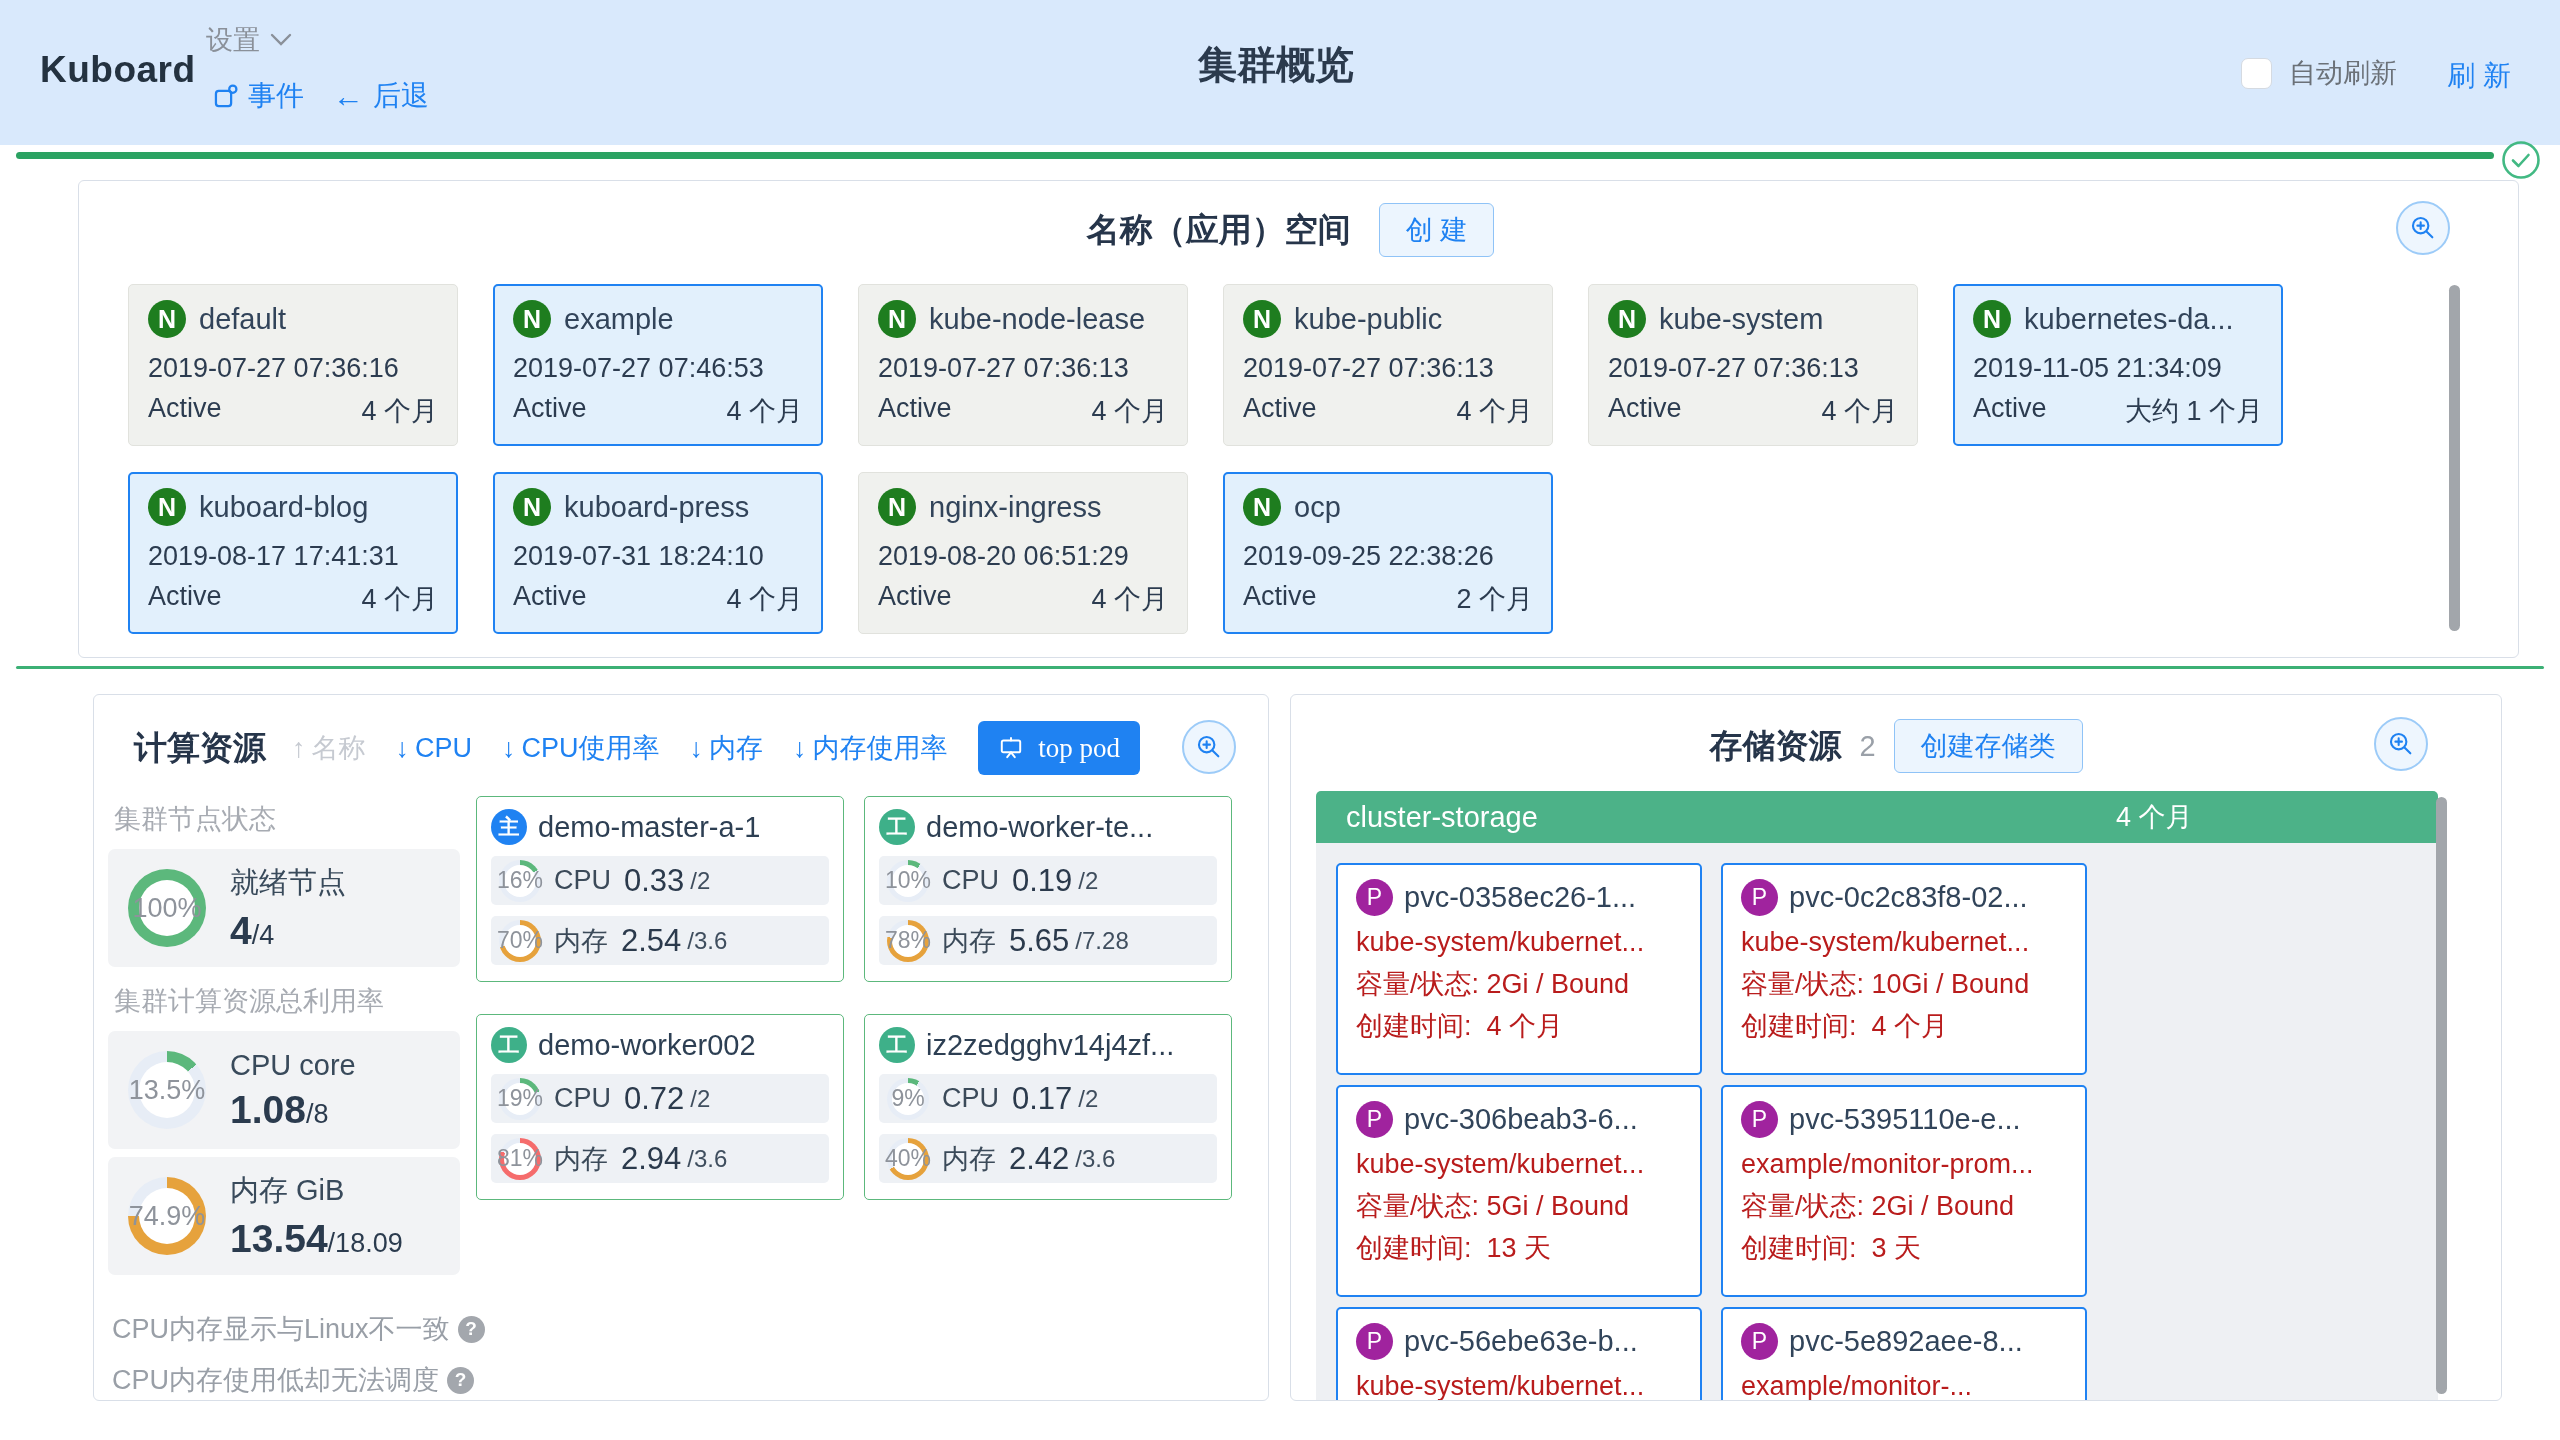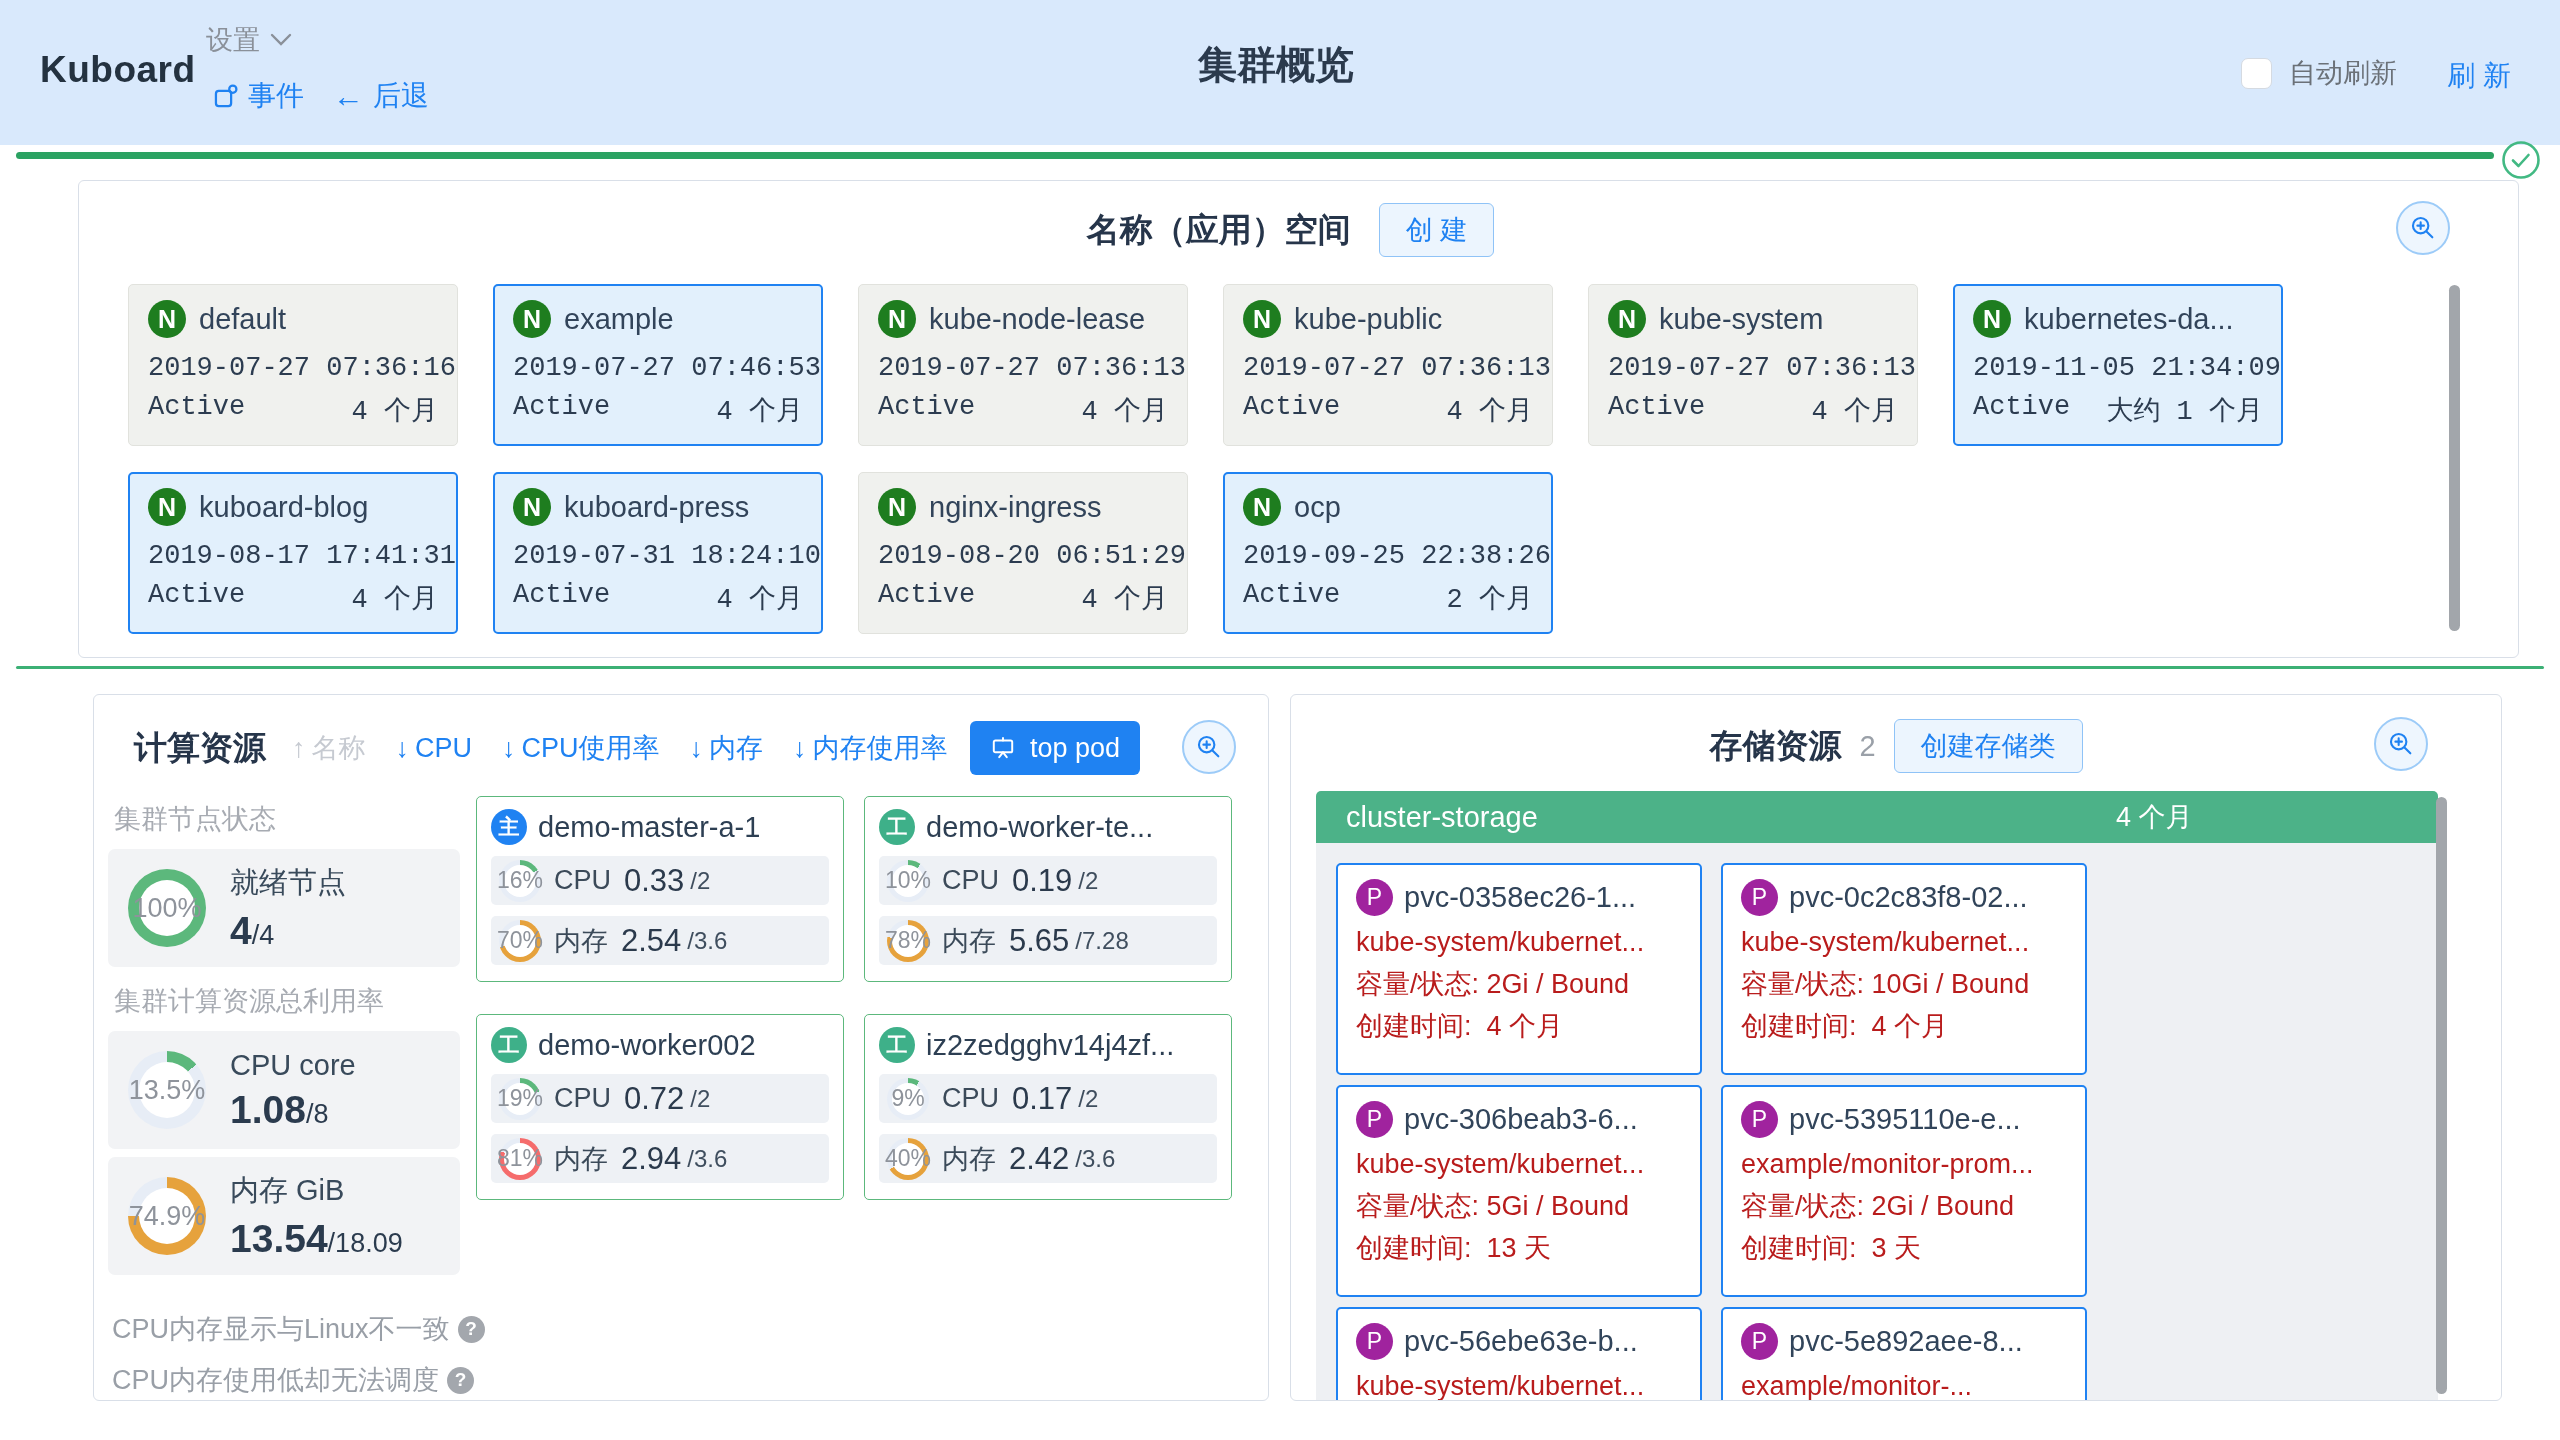--- a/index.html
+++ b/index.html
@@ -27,37 +27,37 @@
   
   .panel { position:absolute; background:#fff; border:1px solid #d9dfe8; border-radius:6px; }
   .ns-panel { left:78px; top:180px; width:2441px; height:478px; }
   .cp-panel { left:93px;  top:694px; width:1176px; height:707px; }
   .sp-panel { left:1290px; top:694px; width:1212px; height:707px; overflow:hidden; }
 
   .panel-title { font-size:33px; font-weight:700; color:#26354a; white-space:nowrap; }
   .btn-light { height:54px; padding:0 26px; display:inline-flex; align-items:center; background:#ecf5fe;
                border:1px solid #8fc3f7; border-radius:6px; color:#1f82f2; font-size:27px; cursor:pointer; white-space:nowrap; }
   .btn-primary { margin-left:auto; height:54px; padding:0 20px; display:flex; align-items:center; gap:14px;
-                 background:#1f82f2; border:none; border-radius:6px; color:#fff; font-size:27px; cursor:pointer; white-space:nowrap; }
+                 background:#1f82f2; border:none; border-radius:6px; color:#fff; font-size:27px; cursor:pointer; white-space:nowrap;font-family:Liberation Serif, serif; }
   .zoom-btn { position:absolute; width:54px; height:54px; border-radius:50%; background:#eef6fe;
               border:2px solid #9ccbf8; display:flex; align-items:center; justify-content:center; cursor:pointer; }
   .scroll-thumb { position:absolute; background:#a2a6ab; border-radius:6px; }
 
   
   .ns-head { position:absolute; top:22px; left:0; right:16px; display:flex; justify-content:center; align-items:center; gap:28px; }
   .ns-zoom { right:68px; top:20px; }
   .ns-scroll { right:58px; top:104px; width:11px; height:346px; }
   .ns-grid { position:absolute; left:49px; top:103px; display:grid; grid-template-columns:repeat(6,330px); gap:26px 35px; }
   .ns-card { width:330px; height:162px; border-radius:5px; padding:15px 19px; background:#f0f1ee; border:1px solid #e1e2dd; cursor:pointer; overflow:hidden; }
   .ns-card.hl { background:#e2f0fc; border:2px solid #1f82f2; padding:14px 18px; }
   .badge { border-radius:50%; color:#fff; display:inline-flex; align-items:center; justify-content:center; flex:none; }
   .n-badge { width:38px; height:38px; background:#1e7d1f; font-size:25px; font-weight:700; }
   .ns-name-row { display:flex; align-items:center; gap:13px; }
   .ns-name { font-size:29px; color:#32445a; white-space:nowrap; overflow:hidden; }
-  .mono { font-family:Liberation Mono, monospace; }
+  .mono { font-family:Liberation Sans, sans-serif; }
   .ns-date { margin-top:15px; font-size:27px; color:#2c3c50; white-space:nowrap; }
   .ns-status { display:flex; justify-content:space-between; margin-top:9px; font-size:27px; color:#2c3c50; }
 
   
   .cp-head { position:absolute; top:26px; left:40px; right:128px; display:flex; align-items:center; }
   .sorts { display:flex; align-items:center; gap:30px; margin-left:26px; }
   .sort { display:flex; align-items:center; gap:6px; font-size:27px; color:#c6cad1; cursor:pointer; white-space:nowrap; }
   .sort.hl { color:#1f82f2; }
   .cp-zoom { right:32px; top:25px; }
   .cp-left { position:absolute; left:14px; top:90px; width:352px; }

